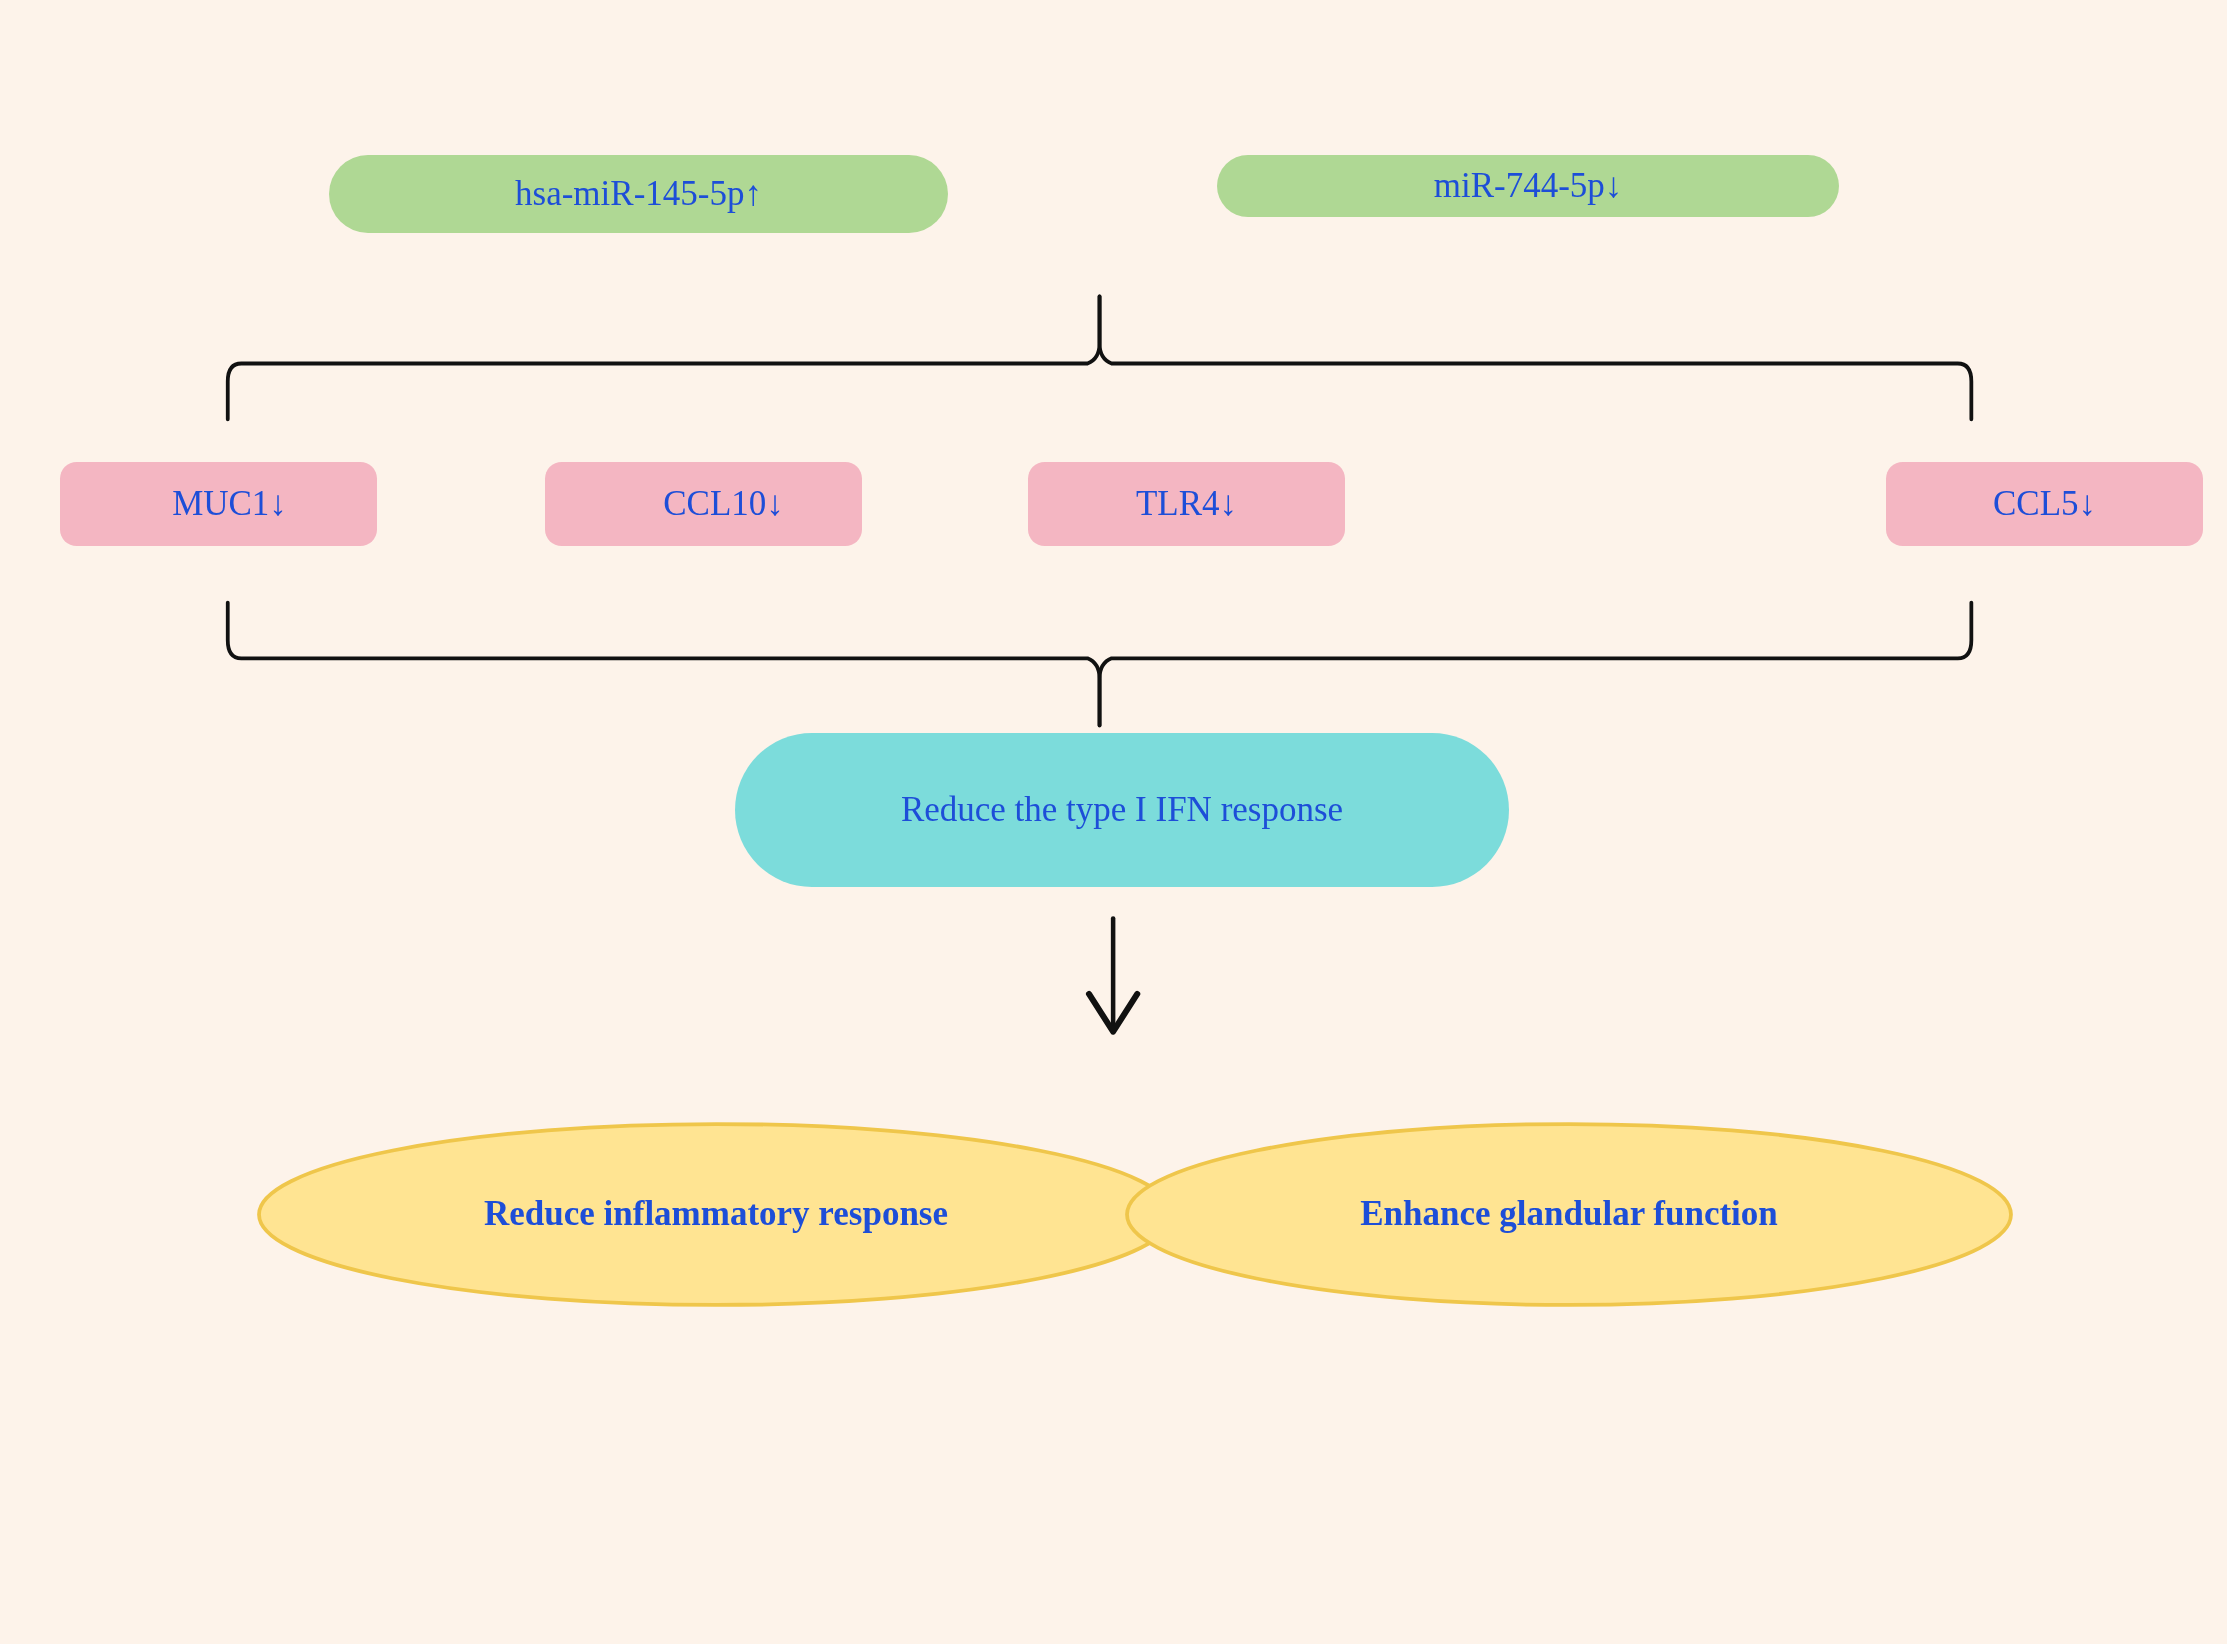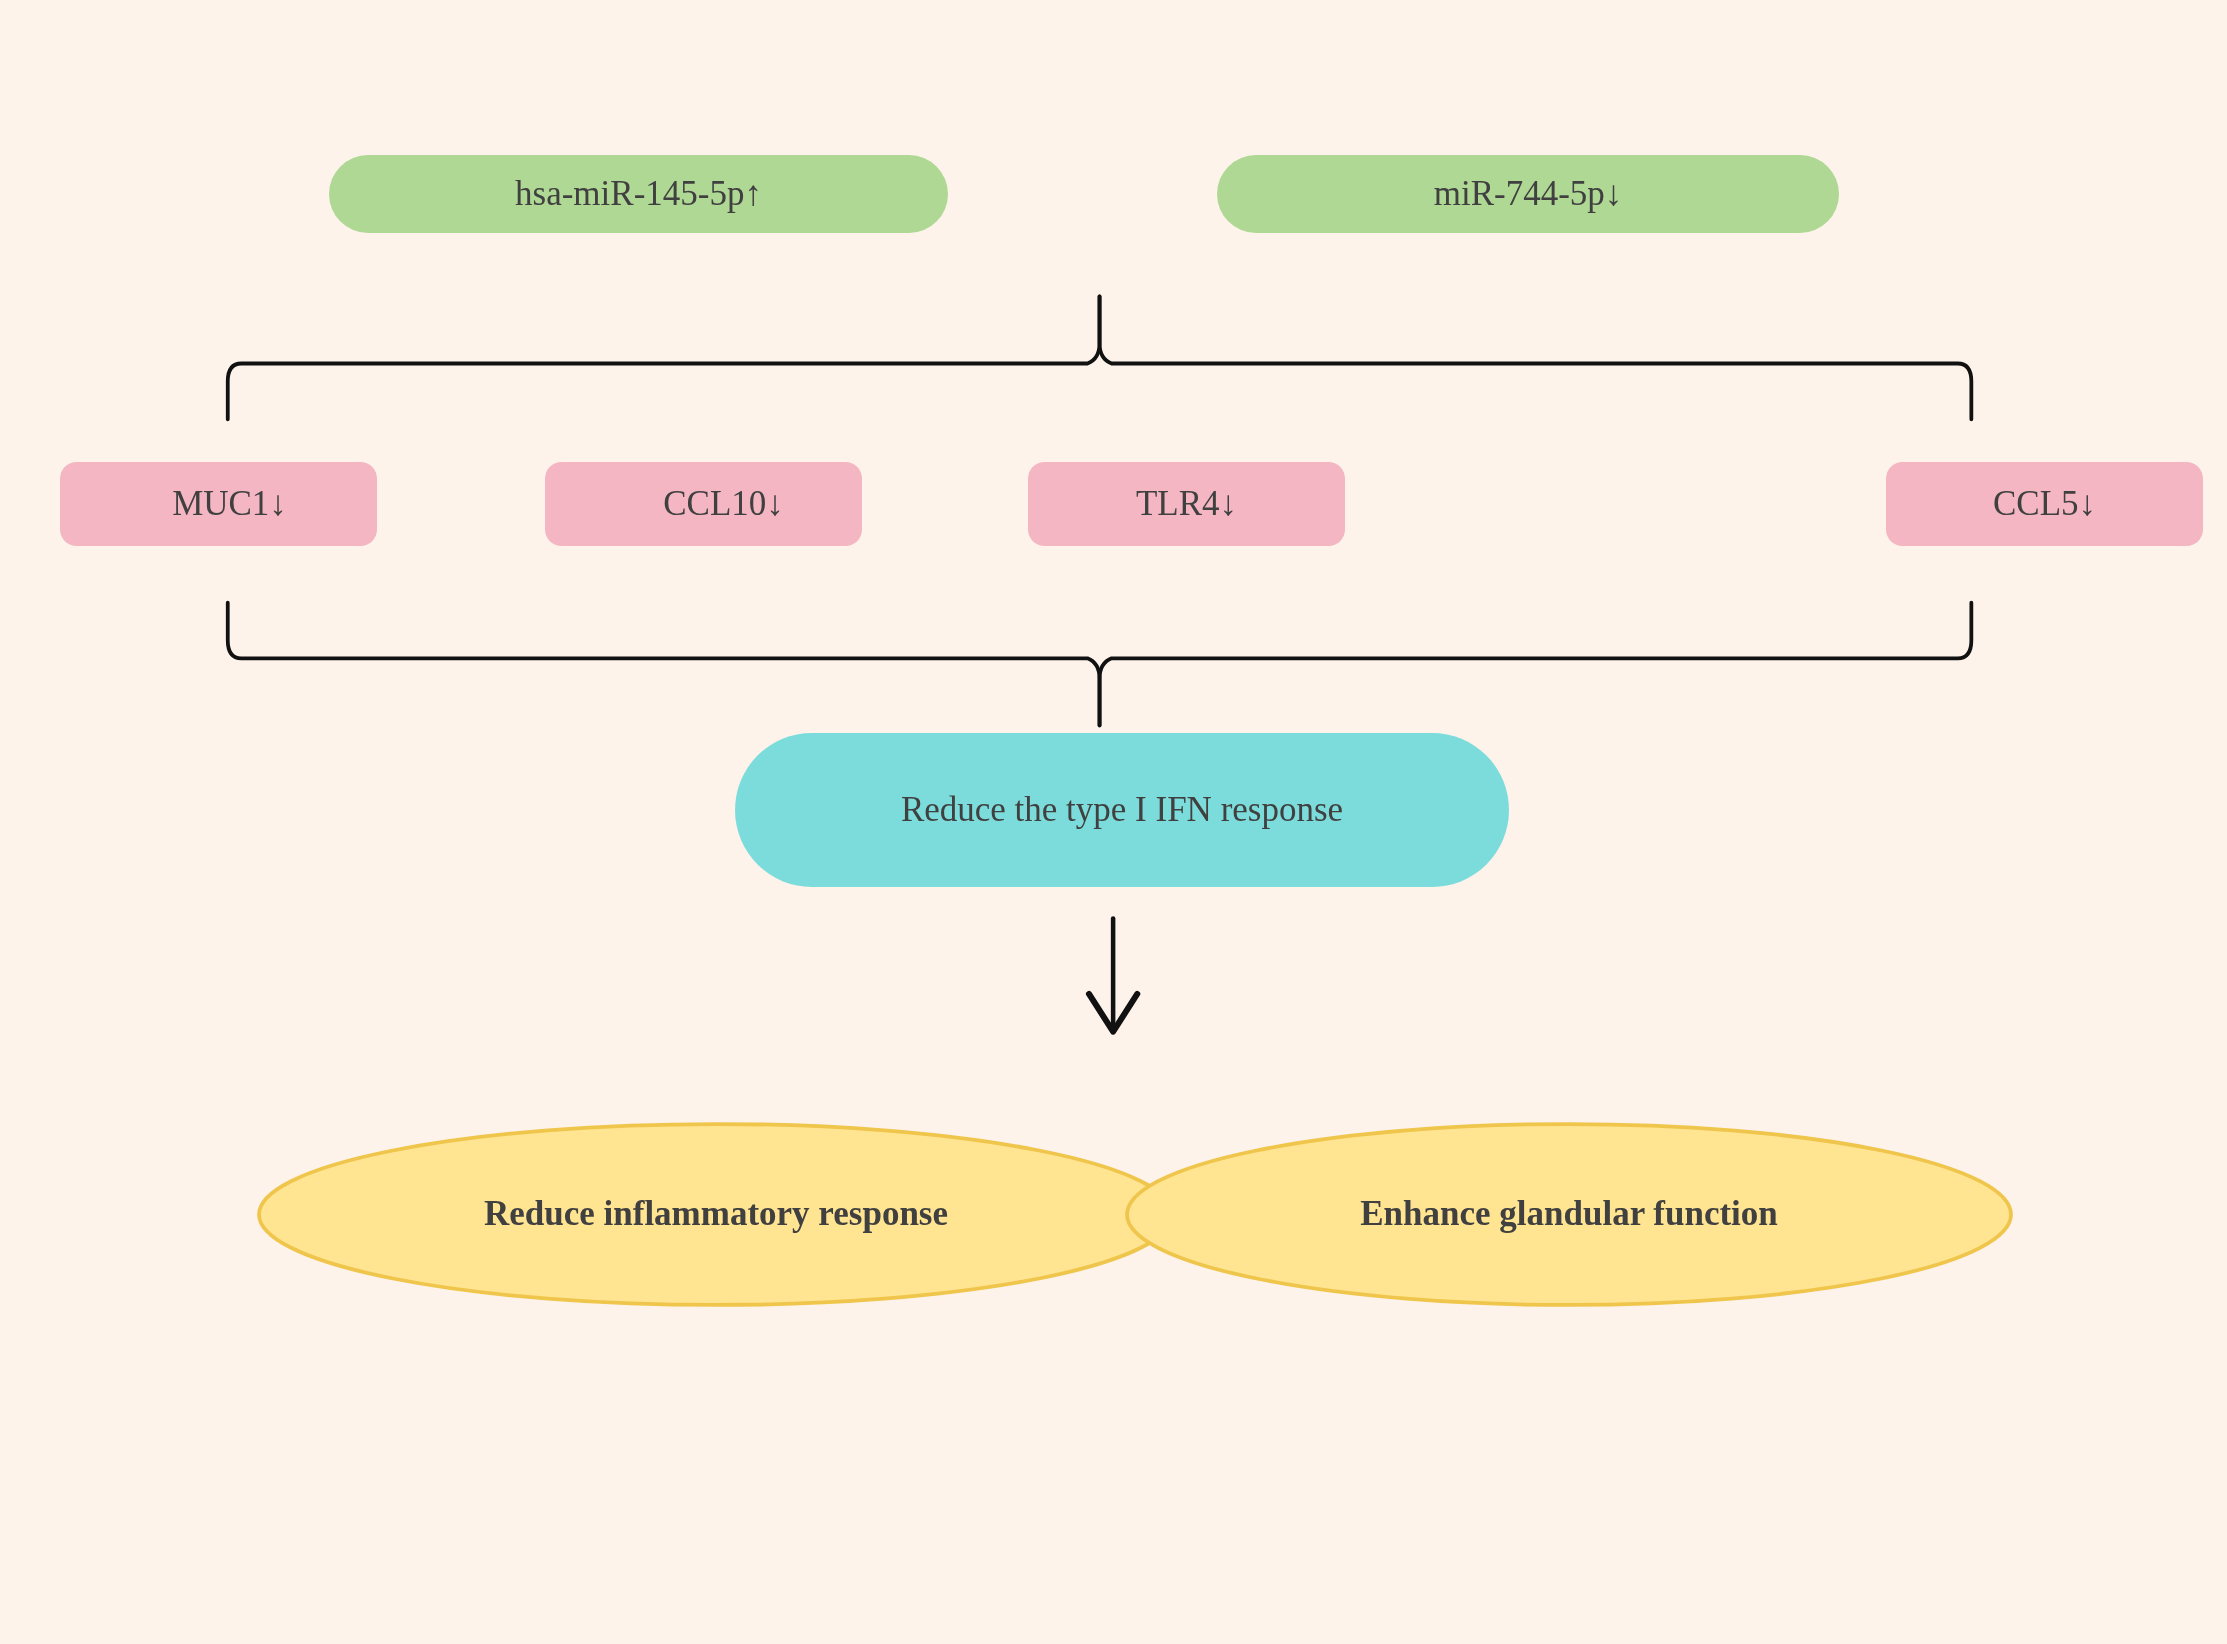--- a/index.html
+++ b/index.html
@@ -30,37 +30,37 @@
     z-index: 1;
   }
   
   .node {
     position: absolute;
     z-index: 2;
     display: flex;
     align-items: center;
     justify-content: center;
     text-align: center;
-    color: #404040;
+    color: #1d4ed8;
     line-height: 1.1;
     box-sizing: border-box;
   }
   .node .label {
     display: block;
     white-space: nowrap;
   }
 
   
   .mirna {
     background: #AFD894;
     border-radius: 754px;
     font-size: 35px;
   }
   #mirna-0 { left: 329px; top: 155px; width: 619px; height: 78px; }
-  #mirna-1 { left: 1217px; top: 155px; width: 622px; height: 78px; }
+  #mirna-1 { left: 1217px; top: 155px; width: 622px; height: 62px; }
 
   
   .gene {
     background: #F4B6C2;
     border-radius: 16.6px;
     font-size: 35px;
     width: 317px;
     height: 84px;
     top: 462px;
   }

